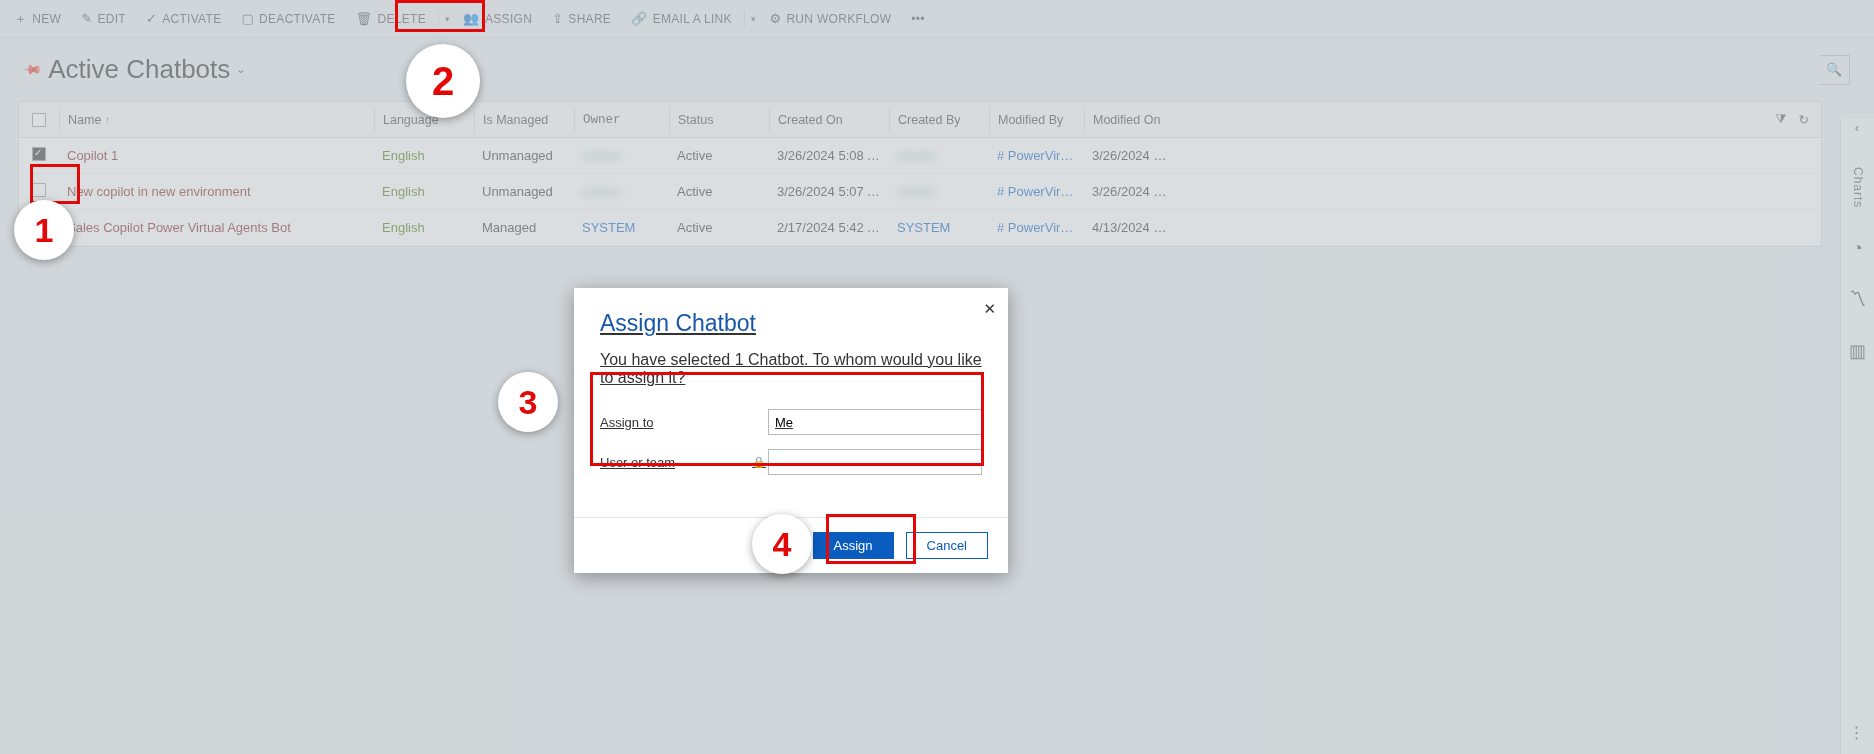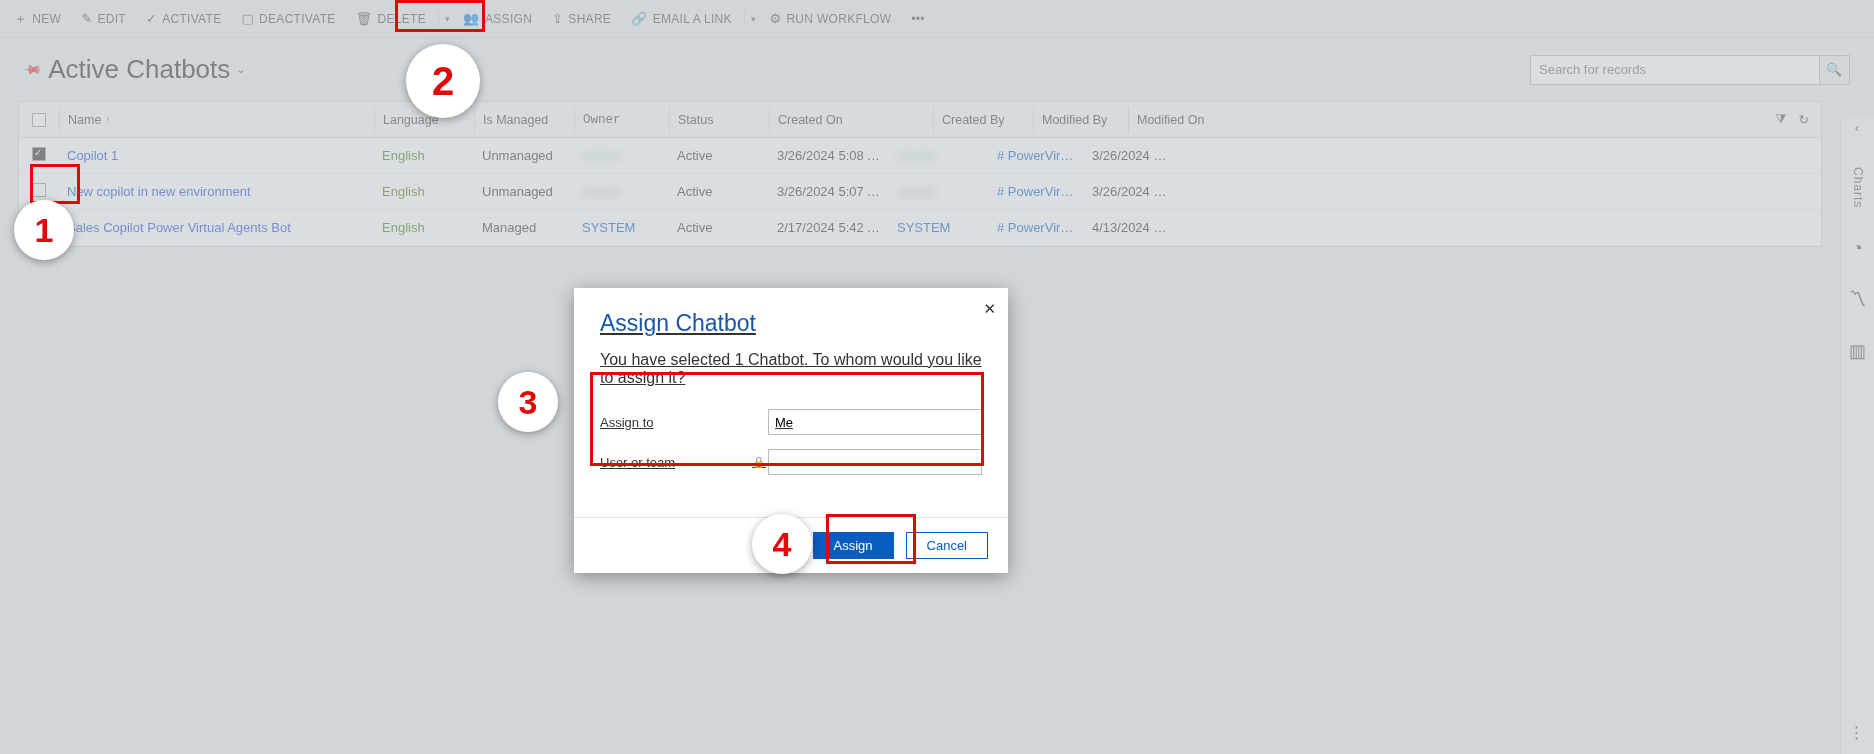--- a/index.html
+++ b/index.html
@@ -22,34 +22,34 @@
   .grid-wrap { margin: 0 18px; background: #fff; border: 1px solid #d6dcdf; position: relative; }
   .grid-head { display: flex; background: #f6f8f9; border-bottom: 1px solid #d6dcdf; height: 36px; align-items: center; font-size: 12.5px; color: #444; }
   .gh-cell { padding: 6px 8px; display: flex; align-items: center; border-left: 1px solid #d6dcdf; }
   .gh-check { width: 40px; justify-content:center; border-left: none; }
   .gh-name { width: 315px; }
   .gh-lang { width: 100px; }
   .gh-managed { width: 100px; }
   .gh-owner { width: 95px; font-family: Liberation Mono, monospace; }
   .gh-status { width: 100px; }
   .gh-created { width: 120px; }
-  .gh-createdby { width: 100px; margin-left: 44px; }
+  .gh-createdby { width: 100px; }
   .gh-modby { width: 95px; }
   .gh-modon { width: 95px; }
   .gh-spacer { flex: 1; border-left: 1px solid #d6dcdf; }
   .gh-tools { width: 70px; display:flex; gap: 12px; justify-content: flex-end; padding-right: 12px; color:#555; }
   .sort-arrow { font-size: 10px; margin-left: 4px; color: #666; }
   .chk { width: 14px; height: 14px; border: 1px solid #999; display: inline-block; background: #fff; }
   .chk.checked { background: #333; position: relative; }
   .chk.checked::after { content: "✓"; color: #fff; font-size: 10px; position: absolute; left: 1px; top: -1px; }
 
   .grid-row { display: flex; height: 36px; align-items: center; border-bottom: 1px solid #eceff0; font-size: 13px; }
   .gc { padding: 4px 8px; overflow: hidden; text-overflow: ellipsis; white-space: nowrap; }
   .gc-check { width: 40px; text-align: center; }
-  .gc-name  { width: 315px; color: #1d4ed8; cursor: pointer; }
+  .gc-name  { width: 315px; color: #7f1d1d; cursor: pointer; }
   .gc-lang  { width: 100px; color: #4d7c0f; }
   .gc-managed { width: 100px; }
   .gc-owner { width: 95px; }
   .gc-status { width: 100px; }
   .gc-created { width: 120px; }
   .gc-createdby { width: 100px; }
   .gc-modby { width: 95px; color: #0b61c4; cursor: pointer; }
   .gc-modon { width: 95px; }
   .syslink { color: #0b61c4; cursor: pointer; }
   .blur { filter: blur(4px); color: #7aa; user-select:none; }
@@ -125,21 +125,20 @@
   <div class="toolbar-btn">
       <span>•••</span>
     </div>
 </div>
 
 <div class="view-header">
   <span class="pin-icon">📌</span>
   <span class="view-title">Active Chatbots</span>
   <span class="caret-down">⌄</span>
   <span class="spacer"></span>
-  <input class="search-box" placeholder="Search for records" style="">
   <div class="search-btn">
       <span>🔍</span>
     </div>
 </div>
 
 <div class="grid-wrap" style="margin-right:52px;">
   <div class="grid-head">
     <div class="gh-cell gh-check">
         <span class="chk"></span>
       </div>

